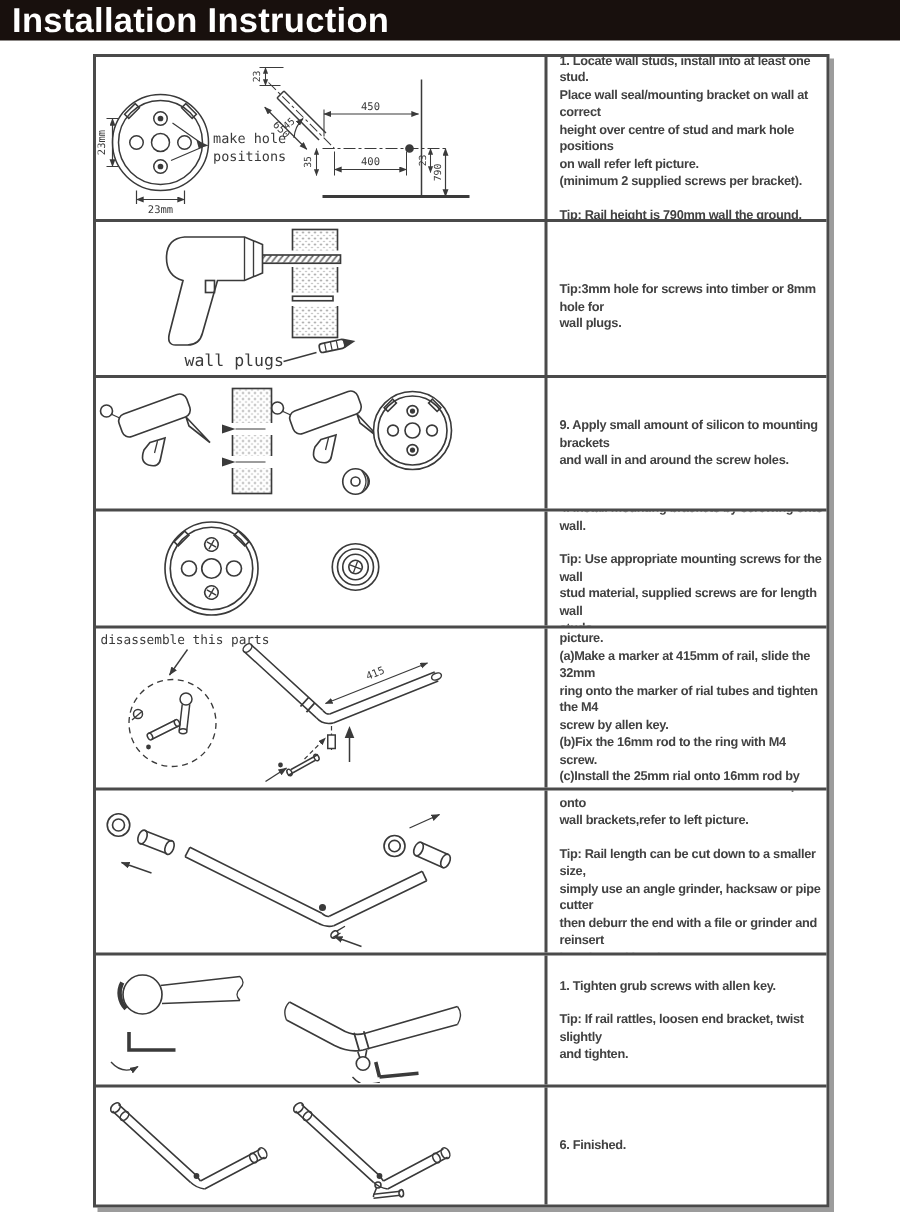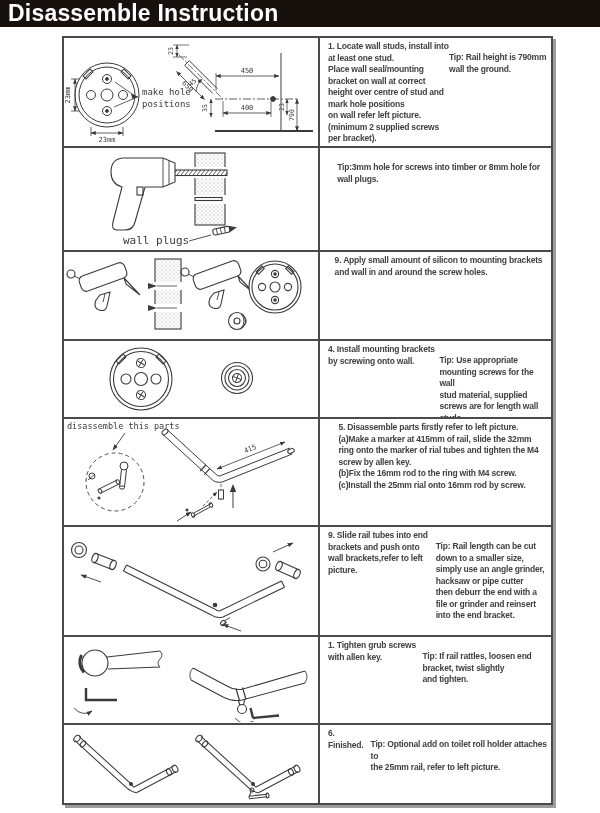--- a/index.html
+++ b/index.html
@@ -2,34 +2,34 @@
 <html><head>
 <meta charset="utf-8">
 <style>
   html,body{margin:0;padding:0;}
   body{width:600px;height:813px;background:#fff;font-family:"Liberation Sans",sans-serif;position:relative;overflow:hidden;}
   .header{height:27px;background:#18100d;color:#fff;display:flex;align-items:center;padding-left:8px;font-size:23px;font-weight:bold;letter-spacing:.2px;}
   .itable{position:absolute;left:62px;top:36px;width:487px;border:2px solid #4a4a4a;box-shadow:3px 3px 0 #9c9c9c;background:#fff;}
   .row{display:flex;border-top:2px solid #4a4a4a;}
   .row:first-child{border-top:none;}
   .cell-d{width:254px;display:flex;align-items:center;justify-content:center;overflow:hidden;}
-  .cell-t{flex:1;border-left:2px solid #4a4a4a;display:flex;flex-direction:row;justify-content:center;padding:3px 2px 3px 8px;overflow:hidden;}
+  .cell-t{flex:1;border-left:2px solid #4a4a4a;display:flex;flex-direction:column;justify-content:center;padding:3px 2px 3px 8px;overflow:hidden;margin-left:45px;}
   .step-text,.step-tip{font-size:8.5px;font-weight:bold;color:#414141;line-height:11.5px;white-space:pre-line;letter-spacing:-.2px;}
   .step-tip{margin-top:11px;}
   .r1{height:108px}.r2{height:102px}.r3{height:87px}.r4{height:76px}
   .r5{height:106px}.r6{height:108px}.r7{height:86px}.r8{height:78px}
   svg{display:block;}
   svg text{font-family:"DejaVu Sans Mono",monospace;fill:#3a3a3a;}
   svg path,svg line,svg circle,svg ellipse,svg rect{vector-effect:none;}
 </style>
 </head>
 <body>
 
 <div class="header">
-  <span>Disassemble Instruction</span>
+  <span>Installation Instruction</span>
 </div>
 
 <div class="itable">
 
   <div class="row r1">
     <div class="cell-d">
       <svg width="252" height="106" viewBox="0 0 252 106">
         <defs>
           <marker id="d1a" markerWidth="8" markerHeight="6" refX="6" refY="2.5" orient="auto-start-reverse">
             <path d="M0,0 L6.5,2.5 L0,5 Z" fill="#3a3a3a"></path>
@@ -401,18 +401,16 @@
         <g stroke="#3a3a3a" stroke-width="1.05" fill="none">
           <circle cx="187" cy="64" r="2"></circle>
           <path d="M186,66 L184,71 M184,71 L184,72"></path>
           <path d="M184,70.2 L202,68.2 M184,72.8 L202,70.8"></path>
           <ellipse cx="202.5" cy="69.5" rx="1.5" ry="2.4" transform="rotate(-6 202.5 69.5)"></ellipse>
         </g>
       </svg>
     </div>
     <div class="cell-t">
       <div class="step-text">6. Finished.</div>
-      <div class="step-tip">Tip: Optional add on toilet roll holder attaches to
-the 25mm rail, refer to left picture.</div>
     </div>
   </div>
 
 </div>
 
 </body></html>

